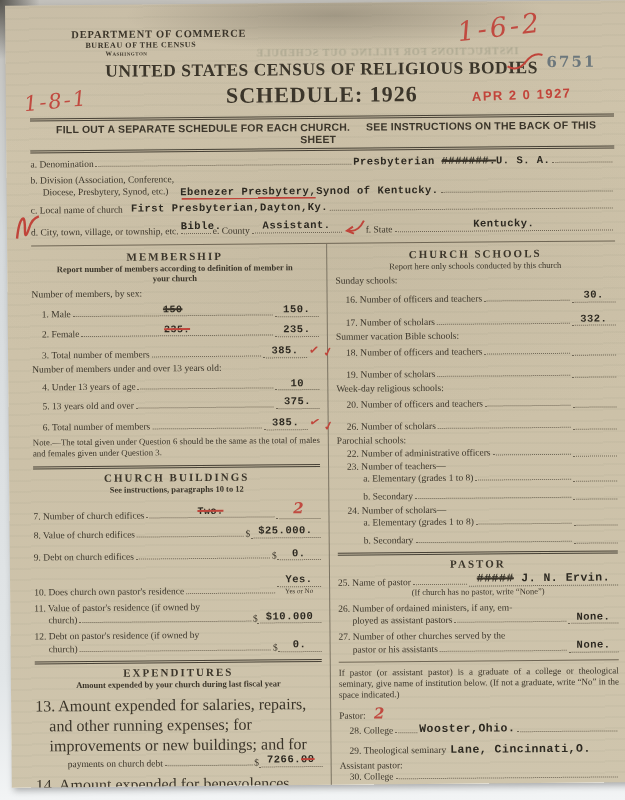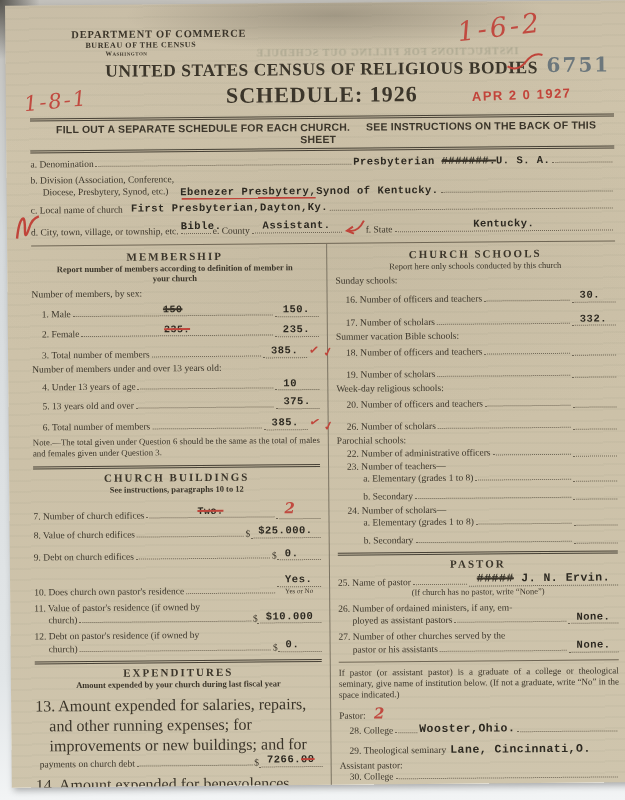--- a/index.html
+++ b/index.html
@@ -24,42 +24,42 @@
     color:#3b352a;
     overflow:hidden;
   }
   .ghost {
     position:absolute; transform: scaleX(-1);
     color: rgba(105,115,97,.30); font-weight:bold; font-size:10px; letter-spacing:1px;
     filter: blur(.4px); white-space:nowrap;
   }
   .ann { position:absolute; font-family:"DejaVu Serif", serif; }
   .ann-code-tr { left:452px; top:10px; font-size:27px; font-style:italic; color:#c14a40; transform:rotate(-6deg); letter-spacing:3px;}
-  .ann-serial { left:541px; top:52px; font-size:20px; font-weight:bold; color:#5c6b75; letter-spacing:2px; opacity:.85;}
+  .ann-serial { left:541px; top:52px; font-size:15px; font-weight:bold; color:#5c6b75; letter-spacing:2px; opacity:.85;}
   .ann-swoosh { left:500px; top:50px; }
   .ann-stamp { left:466px; top:86px; font-size:13px; font-weight:bold; color:#c2443a; letter-spacing:1.5px; transform:rotate(-1.5deg); font-family:"Liberation Sans", sans-serif;}
   .ann-code-l { left:18px; top:84px; font-size:21px; font-style:italic; color:#c14a40; transform:rotate(-5deg); letter-spacing:2px;}
   .ann-memb { left:6px; top:205px; }
   
   .dept { margin-left:42px; line-height:1.15; }
   .dept .l1 { font-size:10.5px; font-weight:bold; letter-spacing:.8px; }
   .dept .l2 { font-size:8px; font-weight:bold; letter-spacing:.6px; margin-left:14px;}
   .dept .l3 { font-size:6.5px; font-weight:bold; letter-spacing:.5px; margin-left:34px; font-variant:small-caps;}
   .title { text-align:center; font-size:17.5px; font-weight:bold; letter-spacing:.5px; margin-top:3px;}
   .schedule { text-align:center; font-size:22px; font-weight:bold; letter-spacing:1px; margin-top:2px;}
   .banner { margin-top:8px; border-top:3px double #474136; border-bottom:3px double #474136;
     text-align:center; font-family:"Liberation Sans", sans-serif; font-weight:bold; font-size:10.5px;
     padding:2px 0 3px; letter-spacing:.2px; }
   .banner span { margin:0 8px; }
   
   .row { display:flex; align-items:flex-end; font-size:9.5px; }
   .lead { flex:1; border-bottom:1px dotted #6f6655; margin:0 2px 2px 2px; min-width:6px; text-align:center;}
   .typed { font-family:"Liberation Mono", monospace; font-weight:bold; font-size:10.5px;
     letter-spacing:.5px; color:#2c2820; white-space:nowrap; line-height:1;}
-  .val { border-bottom:1px dotted #6f6655; padding:0 8px 1px; min-width:44px;}
+  .val { border-bottom:1px dotted #6f6655; padding:0 8px 1px; text-align:center; min-width:44px;}
   s.dark { text-decoration-line:line-through; text-decoration-thickness:2px; text-decoration-color:#3b352a;}
   s.redln { text-decoration-line:line-through; text-decoration-thickness:2px; text-decoration-color:#c0443a;}
   .hint { font-size:7px; text-align:center; }
   
   .fields { margin-top:6px; }
   .frow { display:flex; align-items:flex-end; font-size:9.5px; margin-top:6px;}
   .redline { box-shadow: 0 2.5px 0 -1px #c0443a; }
   .fb-label { line-height:1.2; }
   
   .columns { display:flex; margin-top:8px; border-top:1px solid #6f6655;}
@@ -240,21 +240,21 @@
       </div>
 
       <div class="dbl"></div>
 
       <div class="rel">
         <div class="sec-title">EXPENDITURES</div>
         <div class="sec-sub">Amount expended by your church during last fiscal year</div>
         <div class="q">
           <div class="wrap">13. Amount expended for salaries, repairs, and other running expenses; for improvements or new buildings; and for</div>
           <div class="row">
-            <span style="margin-left:4px">payments on church debt</span>
+            <span style="margin-left:32px">payments on church debt</span>
             <span class="lead"></span>
             <span>$</span>
             <span class="val typed"><span>7266.</span><s class="redln">00</s></span>
           </div>
         </div>
         <div class="q">
           <div class="wrap">14. Amount expended for benevolences, including home and foreign missions; for denominational support; and for all</div>
 
         </div>
 

